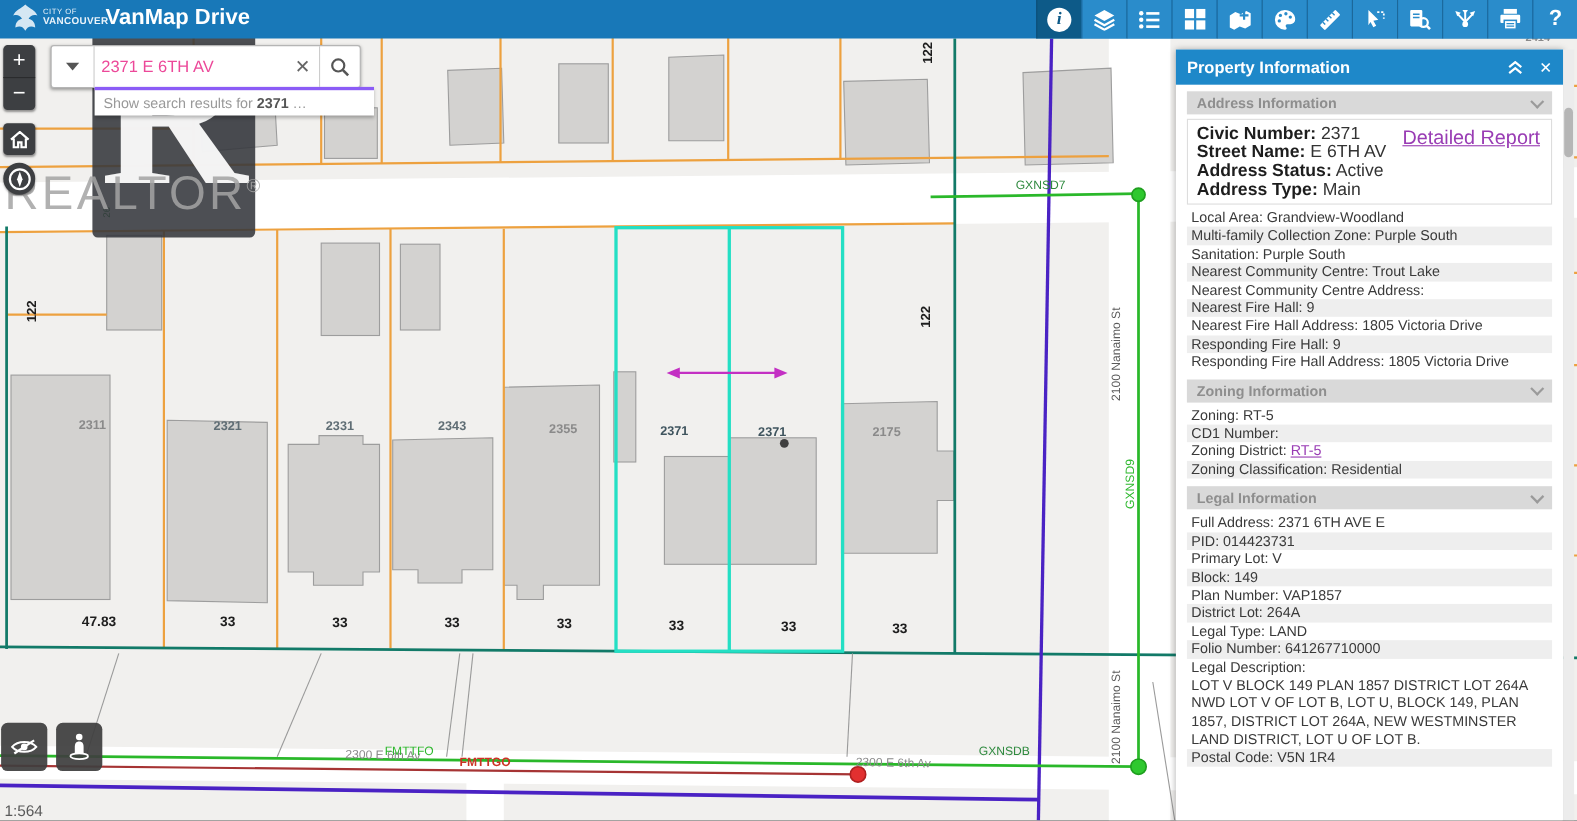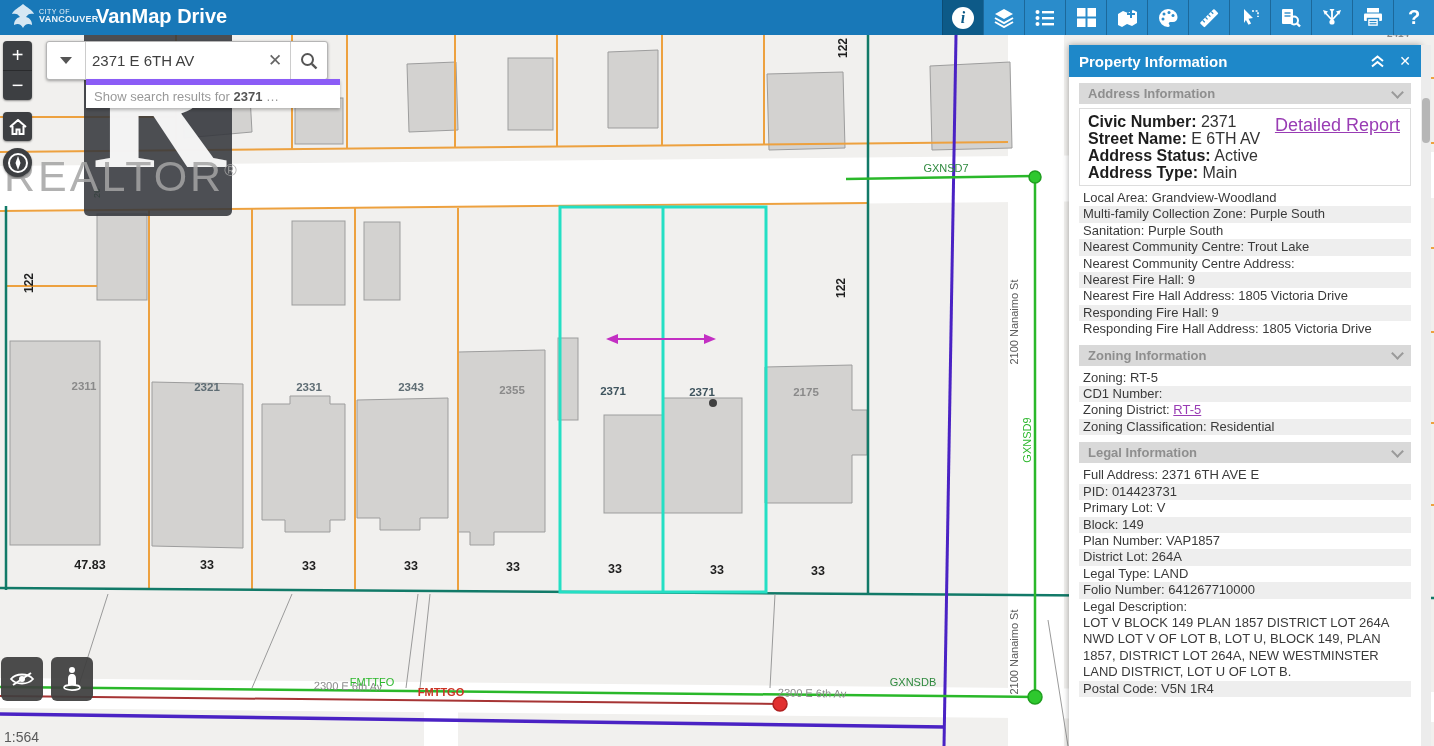--- a/index.html
+++ b/index.html
@@ -22,24 +22,24 @@
   .info-circ{width:22px;height:22px;border-radius:50%;background:#fff;color:#0d5a88;
              font-family:"Liberation Serif",serif;font-weight:bold;font-size:16px;font-style:italic;
              display:flex;align-items:center;justify-content:center;}
 
   
   #searchbox{position:absolute;left:46px;top:41px;width:280px;height:37px;background:#fff;
              border:1px solid #b5b5b5;border-radius:3px;box-shadow:0 1px 3px rgba(0,0,0,.35);
              display:flex;align-items:stretch;z-index:11;}
   #dd{width:38px;border-right:1px solid #ccc;display:flex;align-items:center;justify-content:center;cursor:pointer;}
   .caret{width:0;height:0;border-left:6px solid transparent;border-right:6px solid transparent;border-top:7px solid #555;}
-  #searchinput{flex:1;border:none;outline:none;font-size:15px;color:#404040;padding:0 6px;min-width:0;background:transparent;}
+  #searchinput{flex:1;border:none;outline:none;font-size:15px;color:#ec4899;padding:0 6px;min-width:0;background:transparent;}
   #clearbtn{width:30px;display:flex;align-items:center;justify-content:center;color:#666;font-size:17px;cursor:pointer;}
   #magbtn{width:36px;border-left:1px solid #ccc;display:flex;align-items:center;justify-content:center;cursor:pointer;}
-  #suggestion{position:absolute;left:86px;top:79px;width:238px;background:#fff;border-top:6px solid #8b5cf6;
+  #suggestion{position:absolute;left:86px;top:79px;width:238px;background:#fff;border-top:3px solid #8b5cf6;
               box-shadow:0 2px 3px rgba(0,0,0,.25);font-size:13px;color:#999;padding:4px 8px;z-index:11;cursor:pointer;}
   #suggestion b{color:#555;}
 
   
   .zoomcol{position:absolute;left:3px;top:41px;width:29px;background:#3d3f42;border-radius:4px;z-index:12;
            box-shadow:0 1px 2px rgba(0,0,0,.4);}
   .zbtn{height:29px;color:#fff;font-size:20px;display:flex;align-items:center;justify-content:center;cursor:pointer;}
   .zbtn+.zbtn{border-top:1px solid #2a2b2d;}
   .mbtn{position:absolute;left:3px;width:29px;height:29px;background:#3d3f42;border-radius:4px;z-index:12;
         display:flex;align-items:center;justify-content:center;cursor:pointer;box-shadow:0 1px 2px rgba(0,0,0,.4);}

